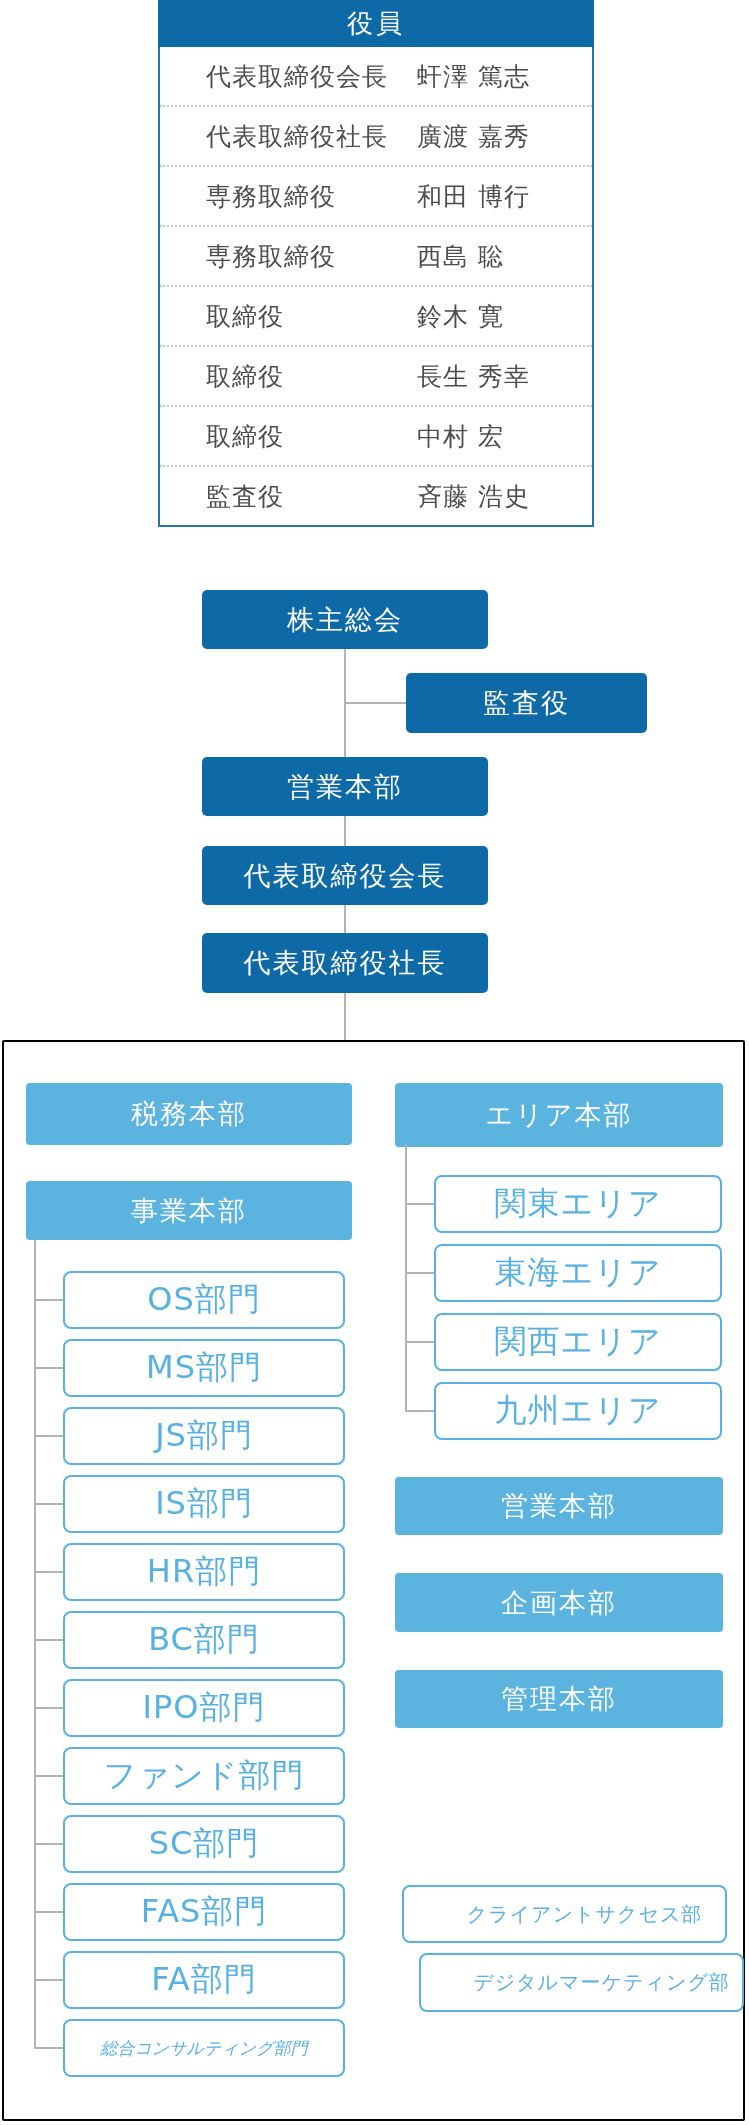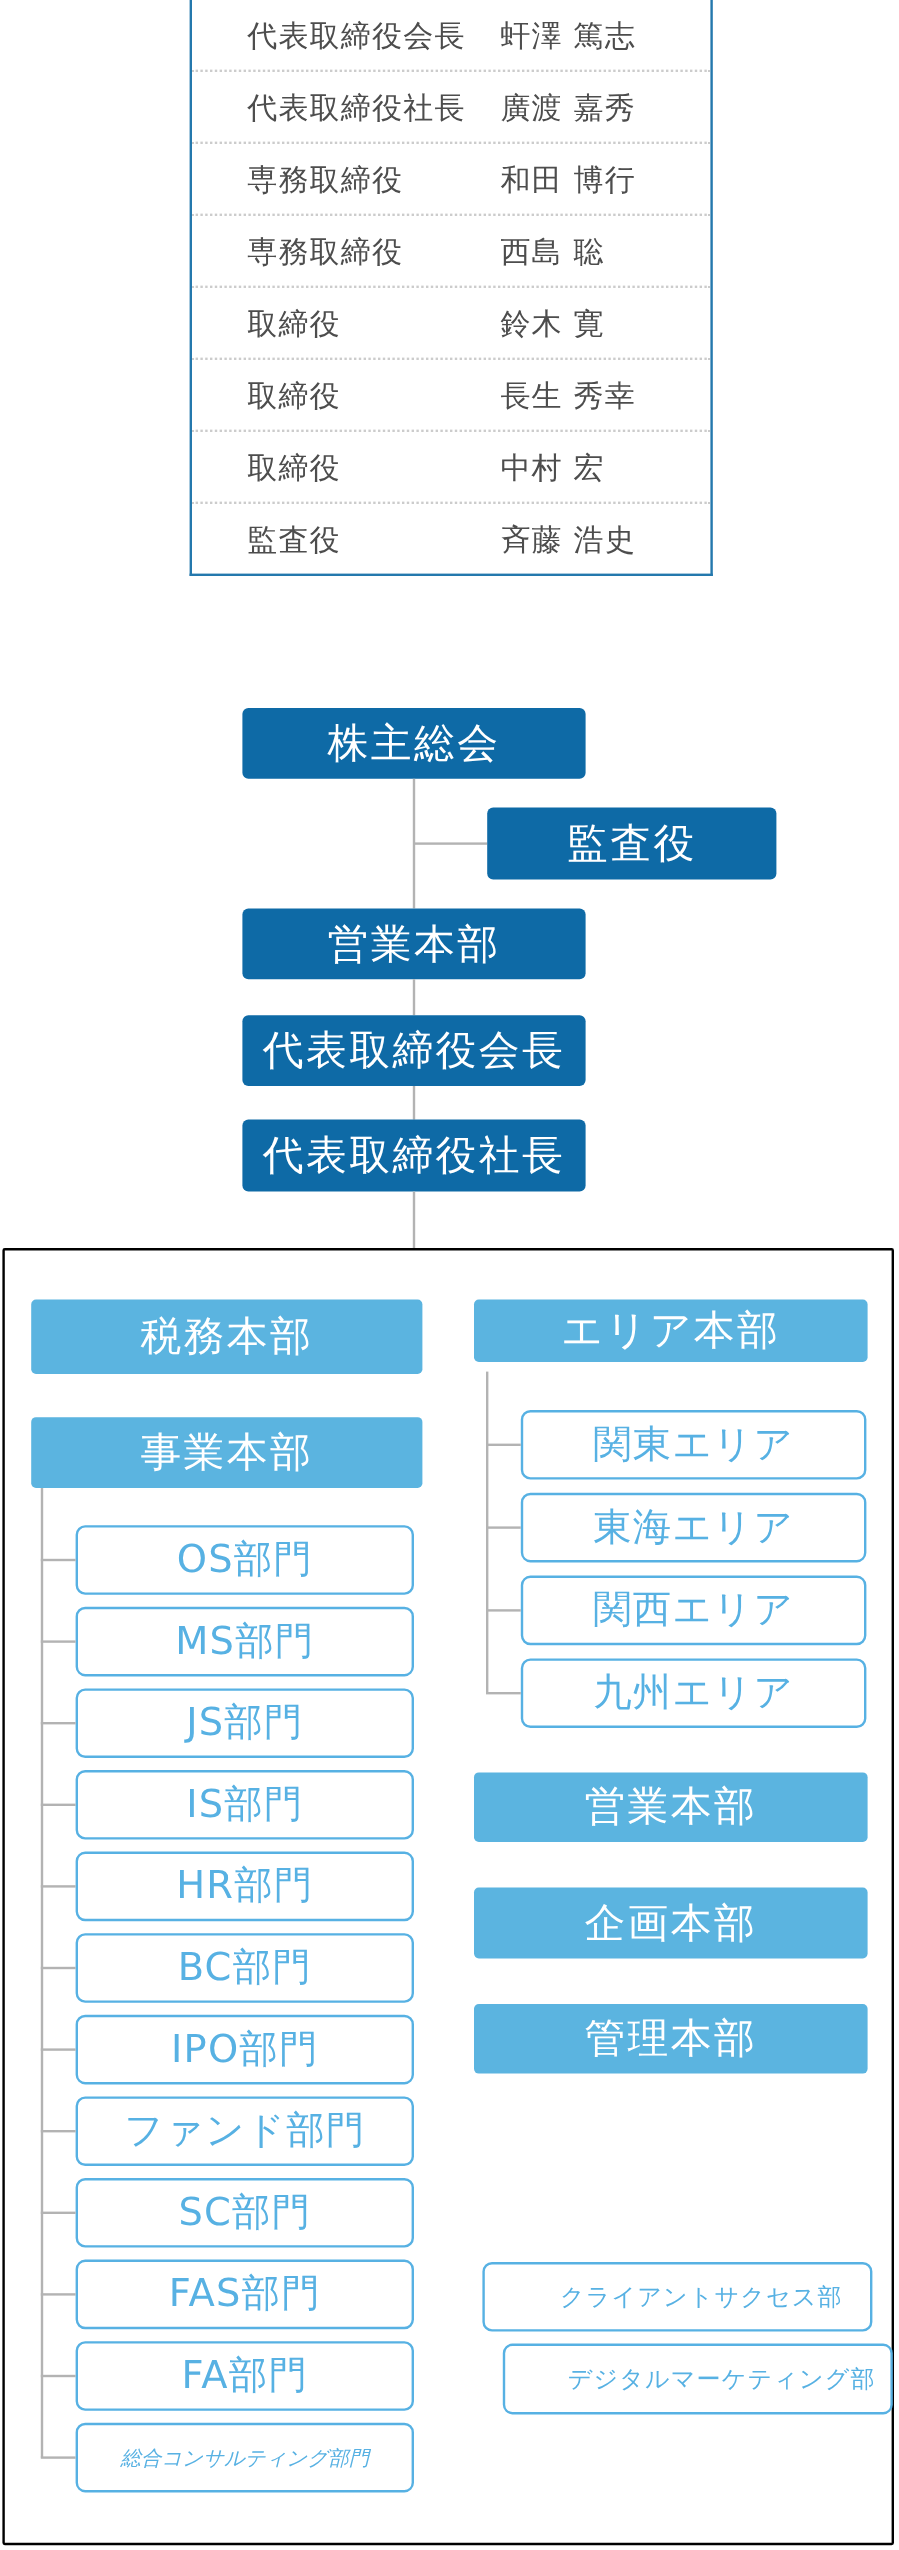--- a/index.html
+++ b/index.html
@@ -13,21 +13,21 @@
                    display:flex;align-items:center;justify-content:center;
                    font-size:26px;letter-spacing:3px;}
   .trow{height:58px;display:flex;align-items:center;padding-left:46px;
         font-size:25px;color:#4d4d4d;letter-spacing:1px;}
   .trow:not(:last-child){border-bottom:2px dotted #cccccc;}
   .trow .role{width:211px;flex:none;}
   .trow .name{flex:1;}
 
   
   .box{position:absolute;display:flex;align-items:center;justify-content:center;
-       box-sizing:border-box;border-radius:5px;font-size:34px;letter-spacing:2px;}
+       box-sizing:border-box;border-radius:5px;font-size:27px;letter-spacing:2px;}
   .dark{background:#0e6aa6;color:#fff;}
   .lightfill{background:#5bb4e0;color:#fff;border-radius:4px;}
   .outline{background:#fff;border:2px solid #57b1e3;color:#57b1e3;border-radius:8px;font-size:20px;letter-spacing:1px;padding-left:40px;}
 
   
   .vl,.hl,.trunk{position:absolute;background:#b3b3b3;}
   .vl,.trunk{width:2px;}
   .hl{height:2px;}
 
   
@@ -42,20 +42,21 @@
   .sub .elbow{position:absolute;left:-31px;top:50%;margin-top:-1px;width:29px;height:2px;
               background:#b3b3b3;}
   .sub.small{font-size:17px;letter-spacing:0;font-style:italic;}
 </style>
 </head>
 <body>
 
 <div class="page">
 
   <section class="officers">
+    <div class="officers-header">役員</div>
     <div class="trow">
       <span class="role">代表取締役会長</span>
       <span class="name">虷澤 篤志</span>
     </div>
     <div class="trow">
       <span class="role">代表取締役社長</span>
       <span class="name">廣渡 嘉秀</span>
     </div>
     <div class="trow">
       <span class="role">専務取締役</span>
@@ -154,21 +155,21 @@
       <div class="sub">
           <i class="elbow"></i>
           <span>FA部門</span>
         </div>
       <div class="sub small">
           <i class="elbow"></i>
           <span>総合コンサルティング部門</span>
         </div>
     </div>
 
-    <div class="box lightfill" style="left:391px;top:41px;width:328px;height:52px;">エリア本部</div>
+    <div class="box lightfill" style="left:391px;top:41px;width:328px;height:64px;">エリア本部</div>
 
     <div class="trunk" style="left:401px;top:101px;height:268px;"></div>
 
     <div class="sublist" style="left:430px;top:133px;width:288px;gap:11px;">
       <div class="sub">
           <i class="elbow"></i>
           <span>関東エリア</span>
         </div>
       <div class="sub">
           <i class="elbow"></i>

